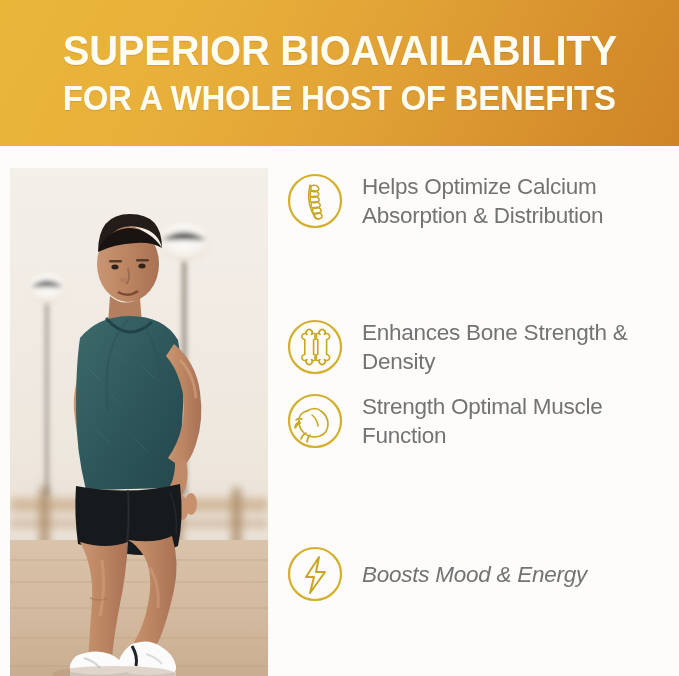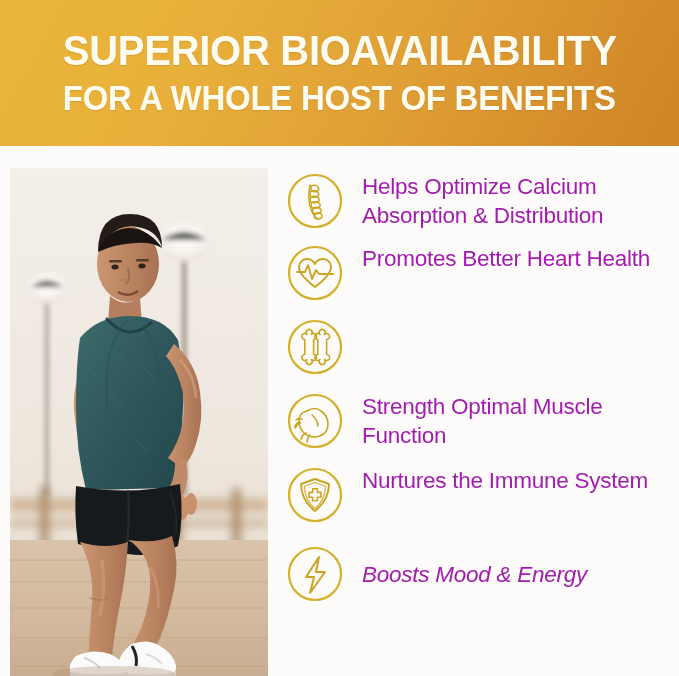--- a/index.html
+++ b/index.html
@@ -51,21 +51,21 @@
     display:flex; align-items:flex-start;
     width:393px;
   }
   .benefit-icon-wrap {
     width:58px; height:58px; flex:none;
     display:flex; align-items:center; justify-content:center;
   }
   .benefit-icon-wrap svg { display:block; }
   .benefit-label {
     margin-left:18px;
-    color:#a21caf;
+    color:#737373;
     font-size:22.5px;
     line-height:1.27;
     letter-spacing:-0.25px;
     max-width:316px;
     padding-top:1px;
   }
   .b0 { top:2px; }   .b1 { top:74px; }  .b2 { top:148px; }
   .b3 { top:222px; } .b4 { top:296px; } .b5 { top:375px; }
   .b5 .benefit-label { padding-top:16px;font-style:italic; }
 </style>
@@ -243,41 +243,32 @@
           <path d="M24.5 29.5 q5.5 -2 8 1 q2 3 -1.5 4 q-4.5 2 -7 -1 z"></path>
           <path d="M26 35 q5 -2 7.5 1 q2 3 -1.5 4 q-4 2 -6.5 -1 z"></path>
           <path d="M28 40.5 q4.5 -2 6.5 1 q1.8 3 -1.5 4 q-3.5 1.5 -5.5 -1.2 z"></path>
         </g>
         <path d="M23 12 q-3 14 1 24 q3 9 7 10" fill="none" stroke="#c9a521" stroke-width="1.5" stroke-linecap="round"></path>
       </svg>
     </span>
     <span class="benefit-label">Helps Optimize Calcium Absorption &amp; Distribution</span>
   </div>
 
-  <div class="benefit-row b1">
-    <span class="benefit-icon-wrap">
-      <svg width="56" height="56" viewBox="0 0 56 56">
-        <circle cx="28" cy="28" r="26" fill="none" stroke="#d4b02a" stroke-width="2.2"></circle>
-        <path d="M28 42 C16 33 12 27 12 22 C12 17 16 14 20 14 C23.5 14 26.5 16 28 19 C29.5 16 32.5 14 36 14 C40 14 44 17 44 22 C44 27 40 33 28 42 Z" fill="none" stroke="#c9a521" stroke-width="1.9" stroke-linejoin="round"></path>
-        <path d="M10 27 h8 l3 -7 l4 14 l4 -9 l3 4 h14" fill="none" stroke="#c9a521" stroke-width="1.9" stroke-linecap="round" stroke-linejoin="round"></path>
-      </svg>
-    </span>
-    <span class="benefit-label">Promotes Better Heart Health</span>
-  </div>
 
   <div class="benefit-row b2">
     <span class="benefit-icon-wrap">
       <svg width="56" height="56" viewBox="0 0 56 56">
         <circle cx="28" cy="28" r="26" fill="none" stroke="#d4b02a" stroke-width="2.2"></circle>
         <g fill="none" stroke="#c9a521" stroke-width="1.6" stroke-linejoin="round">
           <path d="M20 15.5 a3 3 0 1 0 -2.2 5 l0 15 a3 3 0 1 0 2.2 5 a3 3 0 1 0 4.4 0 a3 3 0 1 0 2.2 -5 l0 -15 a3 3 0 1 0 -2.2 -5 a3 3 0 1 0 -4.4 0 z"></path>
           <path d="M33 15.5 a3 3 0 1 0 -2.2 5 l0 15 a3 3 0 1 0 2.2 5 a3 3 0 1 0 4.4 0 a3 3 0 1 0 2.2 -5 l0 -15 a3 3 0 1 0 -2.2 -5 a3 3 0 1 0 -4.4 0 z"></path>
         </g>
       </svg>
     </span>
+    <span class="benefit-label">Enhances Bone Strength &amp; Density</span>
   </div>
 
   <div class="benefit-row b3">
     <span class="benefit-icon-wrap">
       <svg width="56" height="56" viewBox="0 0 56 56">
         <circle cx="28" cy="28" r="26" fill="none" stroke="#d4b02a" stroke-width="2.2"></circle>
         <g fill="none" stroke="#c9a521" stroke-width="1.6" stroke-linecap="round" stroke-linejoin="round">
           <path d="M20 18 q8 -5 14 0 q7 5 7 13 q0 9 -8 12 q-9 3 -16 -3 q-5 -5 -5 -11"></path>
           <path d="M20 18 q-5 1 -7 5 q-2 4 0 7"></path>
           <path d="M13 30 q-3 1 -4 4"></path>
@@ -285,31 +276,20 @@
           <path d="M12 29 q-4 2 -4 6"></path>
           <path d="M19 40 q-4 2 -5 6"></path>
           <path d="M23 42 q-3 3 -3 7"></path>
           <path d="M25 22 q5 4 6 11"></path>
         </g>
       </svg>
     </span>
     <span class="benefit-label">Strength Optimal Muscle Function</span>
   </div>
 
-  <div class="benefit-row b4">
-    <span class="benefit-icon-wrap">
-      <svg width="56" height="56" viewBox="0 0 56 56">
-        <circle cx="28" cy="28" r="26" fill="none" stroke="#d4b02a" stroke-width="2.2"></circle>
-        <path d="M28 12 L42 17 q0 16 -14 27 q-14 -11 -14 -27 z" fill="none" stroke="#c9a521" stroke-width="1.9" stroke-linejoin="round"></path>
-        <path d="M28 15.5 L38.5 19.3 q0 13.2 -10.5 22.3 q-10.5 -9.1 -10.5 -22.3 z" fill="none" stroke="#c9a521" stroke-width="1.2" stroke-linejoin="round" opacity="0.85"></path>
-        <path d="M25.6 21.8 h4.8 v3.6 h3.6 v4.8 h-3.6 v3.6 h-4.8 v-3.6 h-3.6 v-4.8 h3.6 z" fill="none" stroke="#c9a521" stroke-width="1.6" stroke-linejoin="round"></path>
-      </svg>
-    </span>
-    <span class="benefit-label">Nurtures the Immune System</span>
-  </div>
 
   <div class="benefit-row b5">
     <span class="benefit-icon-wrap">
       <svg width="56" height="56" viewBox="0 0 56 56">
         <circle cx="28" cy="28" r="26" fill="none" stroke="#d4b02a" stroke-width="2.2"></circle>
         <path d="M32 11 L19 31 h8 l-4 16 l15 -21 h-9 z" fill="none" stroke="#c9a521" stroke-width="2" stroke-linejoin="round" stroke-linecap="round"></path>
       </svg>
     </span>
     <span class="benefit-label">Boosts Mood &amp; Energy</span>
   </div>

